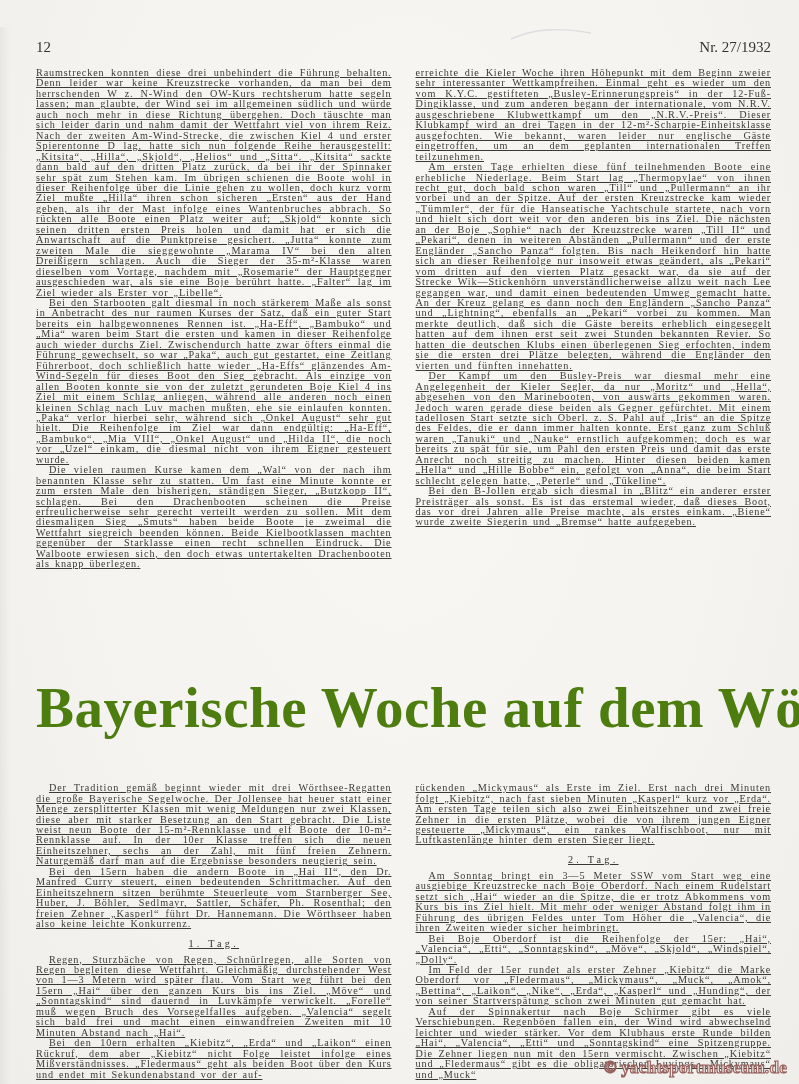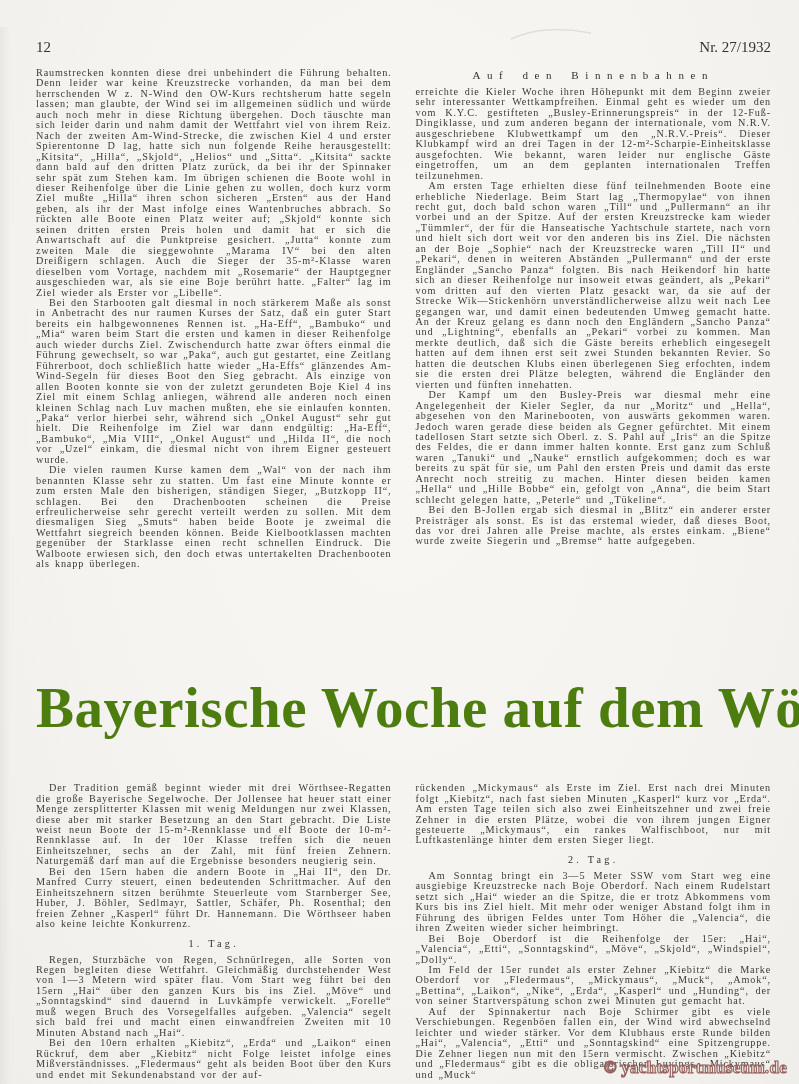--- a/index.html
+++ b/index.html
@@ -40,20 +40,21 @@
   }
   .pen-mark {
     position: absolute;
     left: 505px;
     top: 0;
     pointer-events: none;
   }
   .cols {
     display: flex;
     gap: 24px;
+    text-decoration: underline;
   }
   .top-section {
     min-height: 596px;
   }
   .bottom-section {
     min-height: 332px;
     align-items: flex-end;
   }
   .col {
     flex: 1 1 0;
@@ -127,21 +128,20 @@
     <span>Nr. 27/1932</span>
   </div>
 
   <div class="cols top-section">
     <div class="col">
       <p class="body-par cont">Raumstrecken konnten diese drei unbehindert die Führung behalten. Denn leider war keine Kreuzstrecke vorhanden, da man bei dem herrschenden W z. N-Wind den OW-Kurs rechtsherum hatte segeln lassen; man glaubte, der Wind sei im allgemeinen südlich und würde auch noch mehr in diese Richtung übergehen. Doch täuschte man sich leider darin und nahm damit der Wettfahrt viel von ihrem Reiz. Nach der zweiten Am-Wind-Strecke, die zwischen Kiel 4 und erster Spierentonne D lag, hatte sich nun folgende Reihe herausgestellt: „Kitsita“, „Hilla“, „Skjold“, „Helios“ und „Sitta“. „Kitsita“ sackte dann bald auf den dritten Platz zurück, da bei ihr der Spinnaker sehr spät zum Stehen kam. Im übrigen schienen die Boote wohl in dieser Reihenfolge über die Linie gehen zu wollen, doch kurz vorm Ziel mußte „Hilla“ ihren schon sicheren „Ersten“ aus der Hand geben, als ihr der Mast infolge eines Wantenbruches abbrach. So rückten alle Boote einen Platz weiter auf; „Skjold“ konnte sich seinen dritten ersten Preis holen und damit hat er sich die Anwartschaft auf die Punktpreise gesichert. „Jutta“ konnte zum zweiten Male die sieggewohnte „Marama IV“ bei den alten Dreißigern schlagen. Auch die Sieger der 35-m²-Klasse waren dieselben vom Vortage, nachdem mit „Rosemarie“ der Hauptgegner ausgeschieden war, als sie eine Boje berührt hatte. „Falter“ lag im Ziel wieder als Erster vor „Libelle“.</p>
       <p class="body-par">Bei den Starbooten galt diesmal in noch stärkerem Maße als sonst in Anbetracht des nur raumen Kurses der Satz, daß ein guter Start bereits ein halbgewonnenes Rennen ist. „Ha-Eff“, „Bambuko“ und „Mia“ waren beim Start die ersten und kamen in dieser Reihenfolge auch wieder durchs Ziel. Zwischendurch hatte zwar öfters einmal die Führung gewechselt, so war „Paka“, auch gut gestartet, eine Zeitlang Führerboot, doch schließlich hatte wieder „Ha-Effs“ glänzendes Am-Wind-Segeln für dieses Boot den Sieg gebracht. Als einzige von allen Booten konnte sie von der zuletzt gerundeten Boje Kiel 4 ins Ziel mit einem Schlag anliegen, während alle anderen noch einen kleinen Schlag nach Luv machen mußten, ehe sie einlaufen konnten. „Paka“ verlor hierbei sehr, während sich „Onkel August“ sehr gut hielt. Die Reihenfolge im Ziel war dann endgültig: „Ha-Eff“, „Bambuko“, „Mia VIII“, „Onkel August“ und „Hilda II“, die noch vor „Uzel“ einkam, die diesmal nicht von ihrem Eigner gesteuert wurde.</p>
       <p class="body-par">Die vielen raumen Kurse kamen dem „Wal“ von der nach ihm benannten Klasse sehr zu statten. Um fast eine Minute konnte er zum ersten Male den bisherigen, ständigen Sieger, „Butzkopp II“, schlagen. Bei den Drachenbooten scheinen die Preise erfreulicherweise sehr gerecht verteilt werden zu sollen. Mit dem diesmaligen Sieg „Smuts“ haben beide Boote je zweimal die Wettfahrt siegreich beenden können. Beide Kielbootklassen machten gegenüber der Starklasse einen recht schnellen Eindruck. Die Walboote erwiesen sich, den doch etwas untertakelten Drachenbooten als knapp überlegen.</p>
     </div>
     <div class="col">
-      <div class="col-heading">Auf den Binnenbahnen</div>
       <p class="body-par cont">erreichte die Kieler Woche ihren Höhepunkt mit dem Beginn zweier sehr interessanter Wettkampfreihen. Einmal geht es wieder um den vom K.Y.C. gestifteten „Busley-Erinnerungspreis“ in der 12-Fuß-Dingiklasse, und zum anderen begann der internationale, vom N.R.V. ausgeschriebene Klubwettkampf um den „N.R.V.-Preis“. Dieser Klubkampf wird an drei Tagen in der 12-m²-Scharpie-Einheitsklasse ausgefochten. Wie bekannt, waren leider nur englische Gäste eingetroffen, um an dem geplanten internationalen Treffen teilzunehmen.</p>
       <p class="body-par">Am ersten Tage erhielten diese fünf teilnehmenden Boote eine erhebliche Niederlage. Beim Start lag „Thermopylae“ von ihnen recht gut, doch bald schon waren „Till“ und „Pullermann“ an ihr vorbei und an der Spitze. Auf der ersten Kreuzstrecke kam wieder „Tümmler“, der für die Hanseatische Yachtschule startete, nach vorn und hielt sich dort weit vor den anderen bis ins Ziel. Die nächsten an der Boje „Sophie“ nach der Kreuzstrecke waren „Till II“ und „Pekari“, denen in weiteren Abständen „Pullermann“ und der erste Engländer „Sancho Panza“ folgten. Bis nach Heikendorf hin hatte sich an dieser Reihenfolge nur insoweit etwas geändert, als „Pekari“ vom dritten auf den vierten Platz gesackt war, da sie auf der Strecke Wik—Stickenhörn unverständlicherweise allzu weit nach Lee gegangen war, und damit einen bedeutenden Umweg gemacht hatte. An der Kreuz gelang es dann noch den Engländern „Sancho Panza“ und „Lightning“, ebenfalls an „Pekari“ vorbei zu kommen. Man merkte deutlich, daß sich die Gäste bereits erheblich eingesegelt hatten auf dem ihnen erst seit zwei Stunden bekannten Revier. So hatten die deutschen Klubs einen überlegenen Sieg erfochten, indem sie die ersten drei Plätze belegten, während die Engländer den vierten und fünften innehatten.</p>
       <p class="body-par">Der Kampf um den Busley-Preis war diesmal mehr eine Angelegenheit der Kieler Segler, da nur „Moritz“ und „Hella“, abgesehen von den Marinebooten, von auswärts gekommen waren. Jedoch waren gerade diese beiden als Gegner gefürchtet. Mit einem tadellosen Start setzte sich Oberl. z. S. Pahl auf „Iris“ an die Spitze des Feldes, die er dann immer halten konnte. Erst ganz zum Schluß waren „Tanuki“ und „Nauke“ ernstlich aufgekommen; doch es war bereits zu spät für sie, um Pahl den ersten Preis und damit das erste Anrecht noch streitig zu machen. Hinter diesen beiden kamen „Hella“ und „Hille Bobbe“ ein, gefolgt von „Anna“, die beim Start schlecht gelegen hatte, „Peterle“ und „Tükeline“.</p>
       <p class="body-par">Bei den B-Jollen ergab sich diesmal in „Blitz“ ein anderer erster Preisträger als sonst. Es ist das erstemal wieder, daß dieses Boot, das vor drei Jahren alle Preise machte, als erstes einkam. „Biene“ wurde zweite Siegerin und „Bremse“ hatte aufgegeben.</p>
     </div>
   </div>
 
   <h1 class="headline">Bayerische Woche auf dem Wörthsee</h1>
 
   <div class="cols bottom-section">

